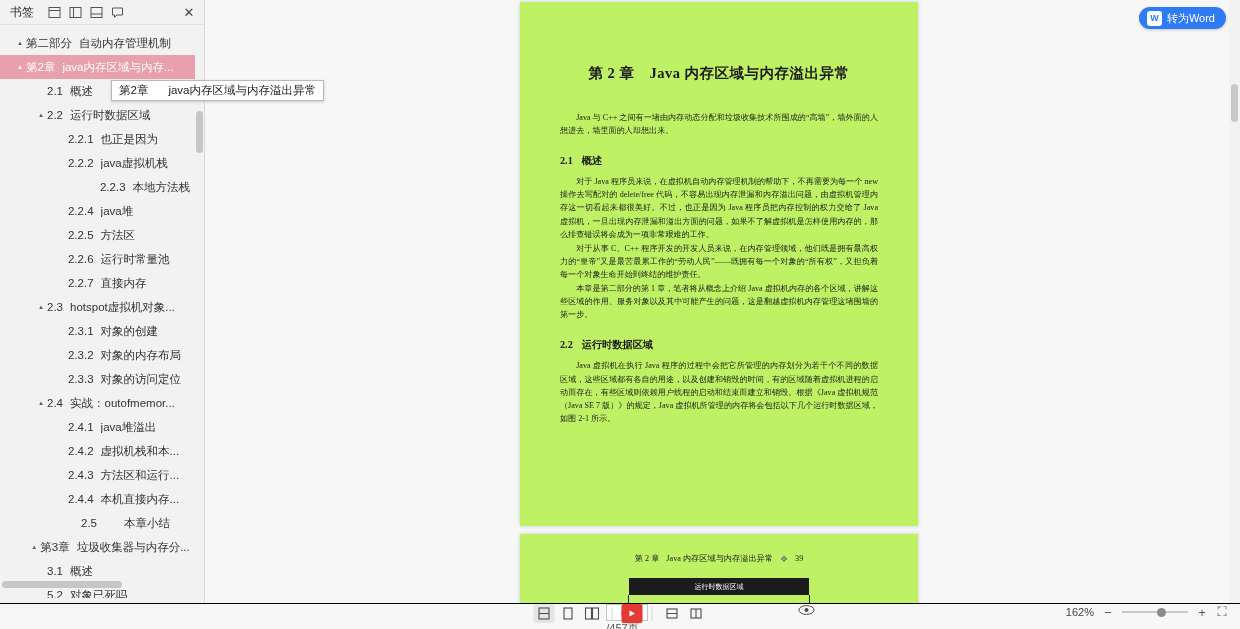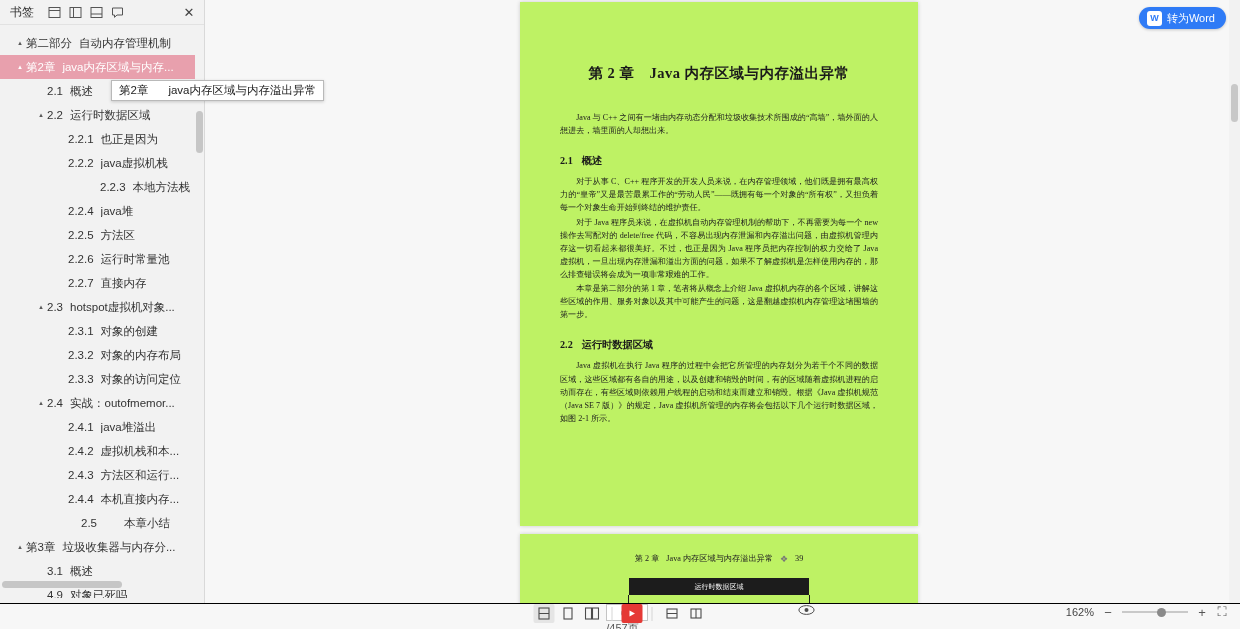--- a/index.html
+++ b/index.html
@@ -502,33 +502,33 @@
         <div class="node" style="padding-left: 56px;">
           <span class="arrow"></span>
           <span class="num">2.4.4</span>
           <span class="label">本机直接内存...</span>
         </div>
         <div class="node" style="padding-left: 49px; gap: 20px;">
           <span class="arrow"></span>
           <span class="num">2.5</span>
           <span class="label">本章小结</span>
         </div>
-        <div class="node" style="padding-left: 14px;">
+        <div class="node" style="padding-left: 14px; justify-content: center;">
           <span class="arrow">▴</span>
           <span class="num">第3章</span>
           <span class="label">垃圾收集器与内存分...</span>
         </div>
         <div class="node" style="padding-left: 35px;">
           <span class="arrow"></span>
           <span class="num">3.1</span>
           <span class="label">概述</span>
         </div>
         <div class="node" style="padding-left: 35px;">
           <span class="arrow"></span>
-          <span class="num">4.9</span>
+          <span class="num">5.2</span>
           <span class="label">对象已死吗</span>
         </div>
       </div>
   </div>
 
   <div id="tree-vscroll">
     <div id="tree-vthumb"></div>
   </div>
   <div id="tree-hscroll">
     <div id="tree-hthumb"></div>
@@ -542,22 +542,22 @@
 <div id="viewer">
 
   <div class="page" id="page1">
     <div class="page-inner">
       <h1 class="chapter">第 2 章　Java 内存区域与内存溢出异常</h1>
       <p class="body lead">Java 与 C++ 之间有一堵由内存动态分配和垃圾收集技术所围成的“高墙”，墙外面的人想进去，墙里面的人却想出来。</p>
 
       <h2 class="sec">
         <span class="secnum">2.1</span><span>概述</span>
       </h2>
+      <p class="body">对于 Java 程序员来说，在虚拟机自动内存管理机制的帮助下，不再需要为每一个 new 操作去写配对的 delete/free 代码，不容易出现内存泄漏和内存溢出问题，由虚拟机管理内存这一切看起来都很美好。不过，也正是因为 Java 程序员把内存控制的权力交给了 Java 虚拟机，一旦出现内存泄漏和溢出方面的问题，如果不了解虚拟机是怎样使用内存的，那么排查错误将会成为一项非常艰难的工作。</p>
       <p class="body">对于从事 C、C++ 程序开发的开发人员来说，在内存管理领域，他们既是拥有最高权力的“皇帝”又是最苦最累工作的“劳动人民”——既拥有每一个对象的“所有权”，又担负着每一个对象生命开始到终结的维护责任。</p>
-      <p class="body">对于 Java 程序员来说，在虚拟机自动内存管理机制的帮助下，不再需要为每一个 new 操作去写配对的 delete/free 代码，不容易出现内存泄漏和内存溢出问题，由虚拟机管理内存这一切看起来都很美好。不过，也正是因为 Java 程序员把内存控制的权力交给了 Java 虚拟机，一旦出现内存泄漏和溢出方面的问题，如果不了解虚拟机是怎样使用内存的，那么排查错误将会成为一项非常艰难的工作。</p>
       <p class="body">本章是第二部分的第 1 章，笔者将从概念上介绍 Java 虚拟机内存的各个区域，讲解这些区域的作用、服务对象以及其中可能产生的问题，这是翻越虚拟机内存管理这堵围墙的第一步。</p>
 
       <h2 class="sec">
         <span class="secnum">2.2</span><span>运行时数据区域</span>
       </h2>
       <p class="body">Java 虚拟机在执行 Java 程序的过程中会把它所管理的内存划分为若干个不同的数据区域，这些区域都有各自的用途，以及创建和销毁的时间，有的区域随着虚拟机进程的启动而存在，有些区域则依赖用户线程的启动和结束而建立和销毁。根据《Java 虚拟机规范（Java SE 7 版）》的规定，Java 虚拟机所管理的内存将会包括以下几个运行时数据区域，如图 2-1 所示。</p>
     </div>
   </div>
 
   <div class="page" id="page2">

